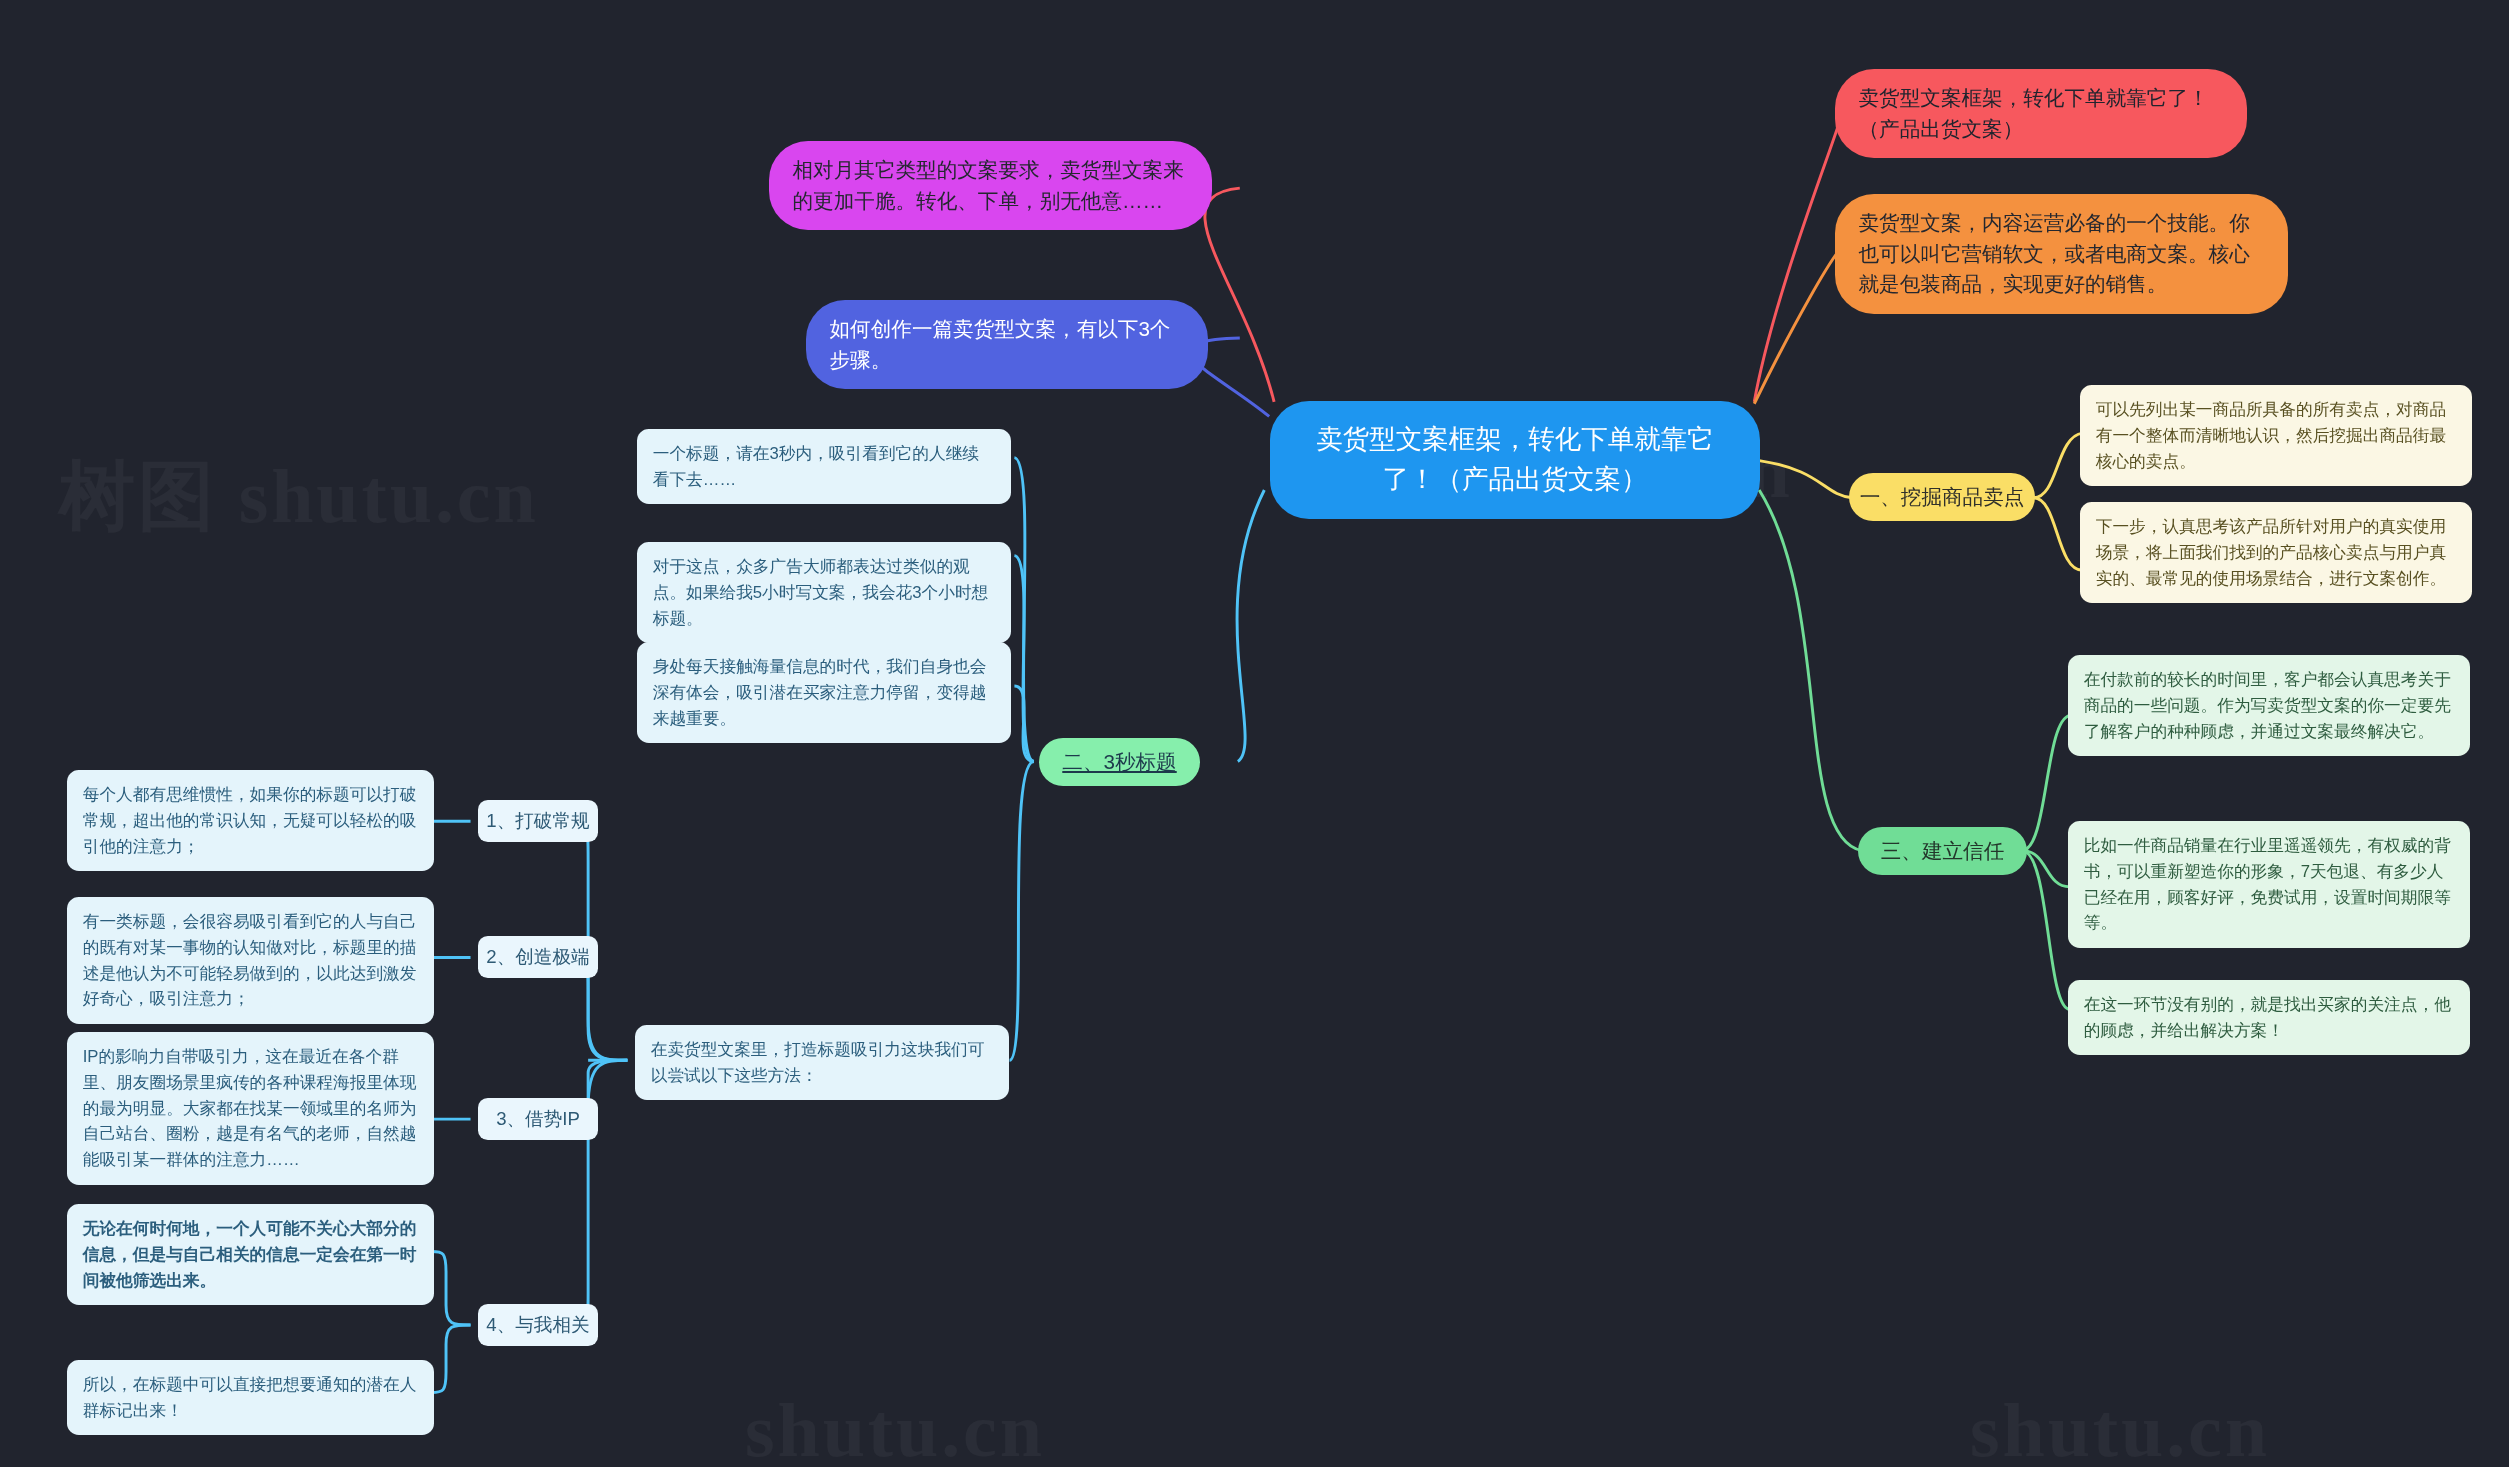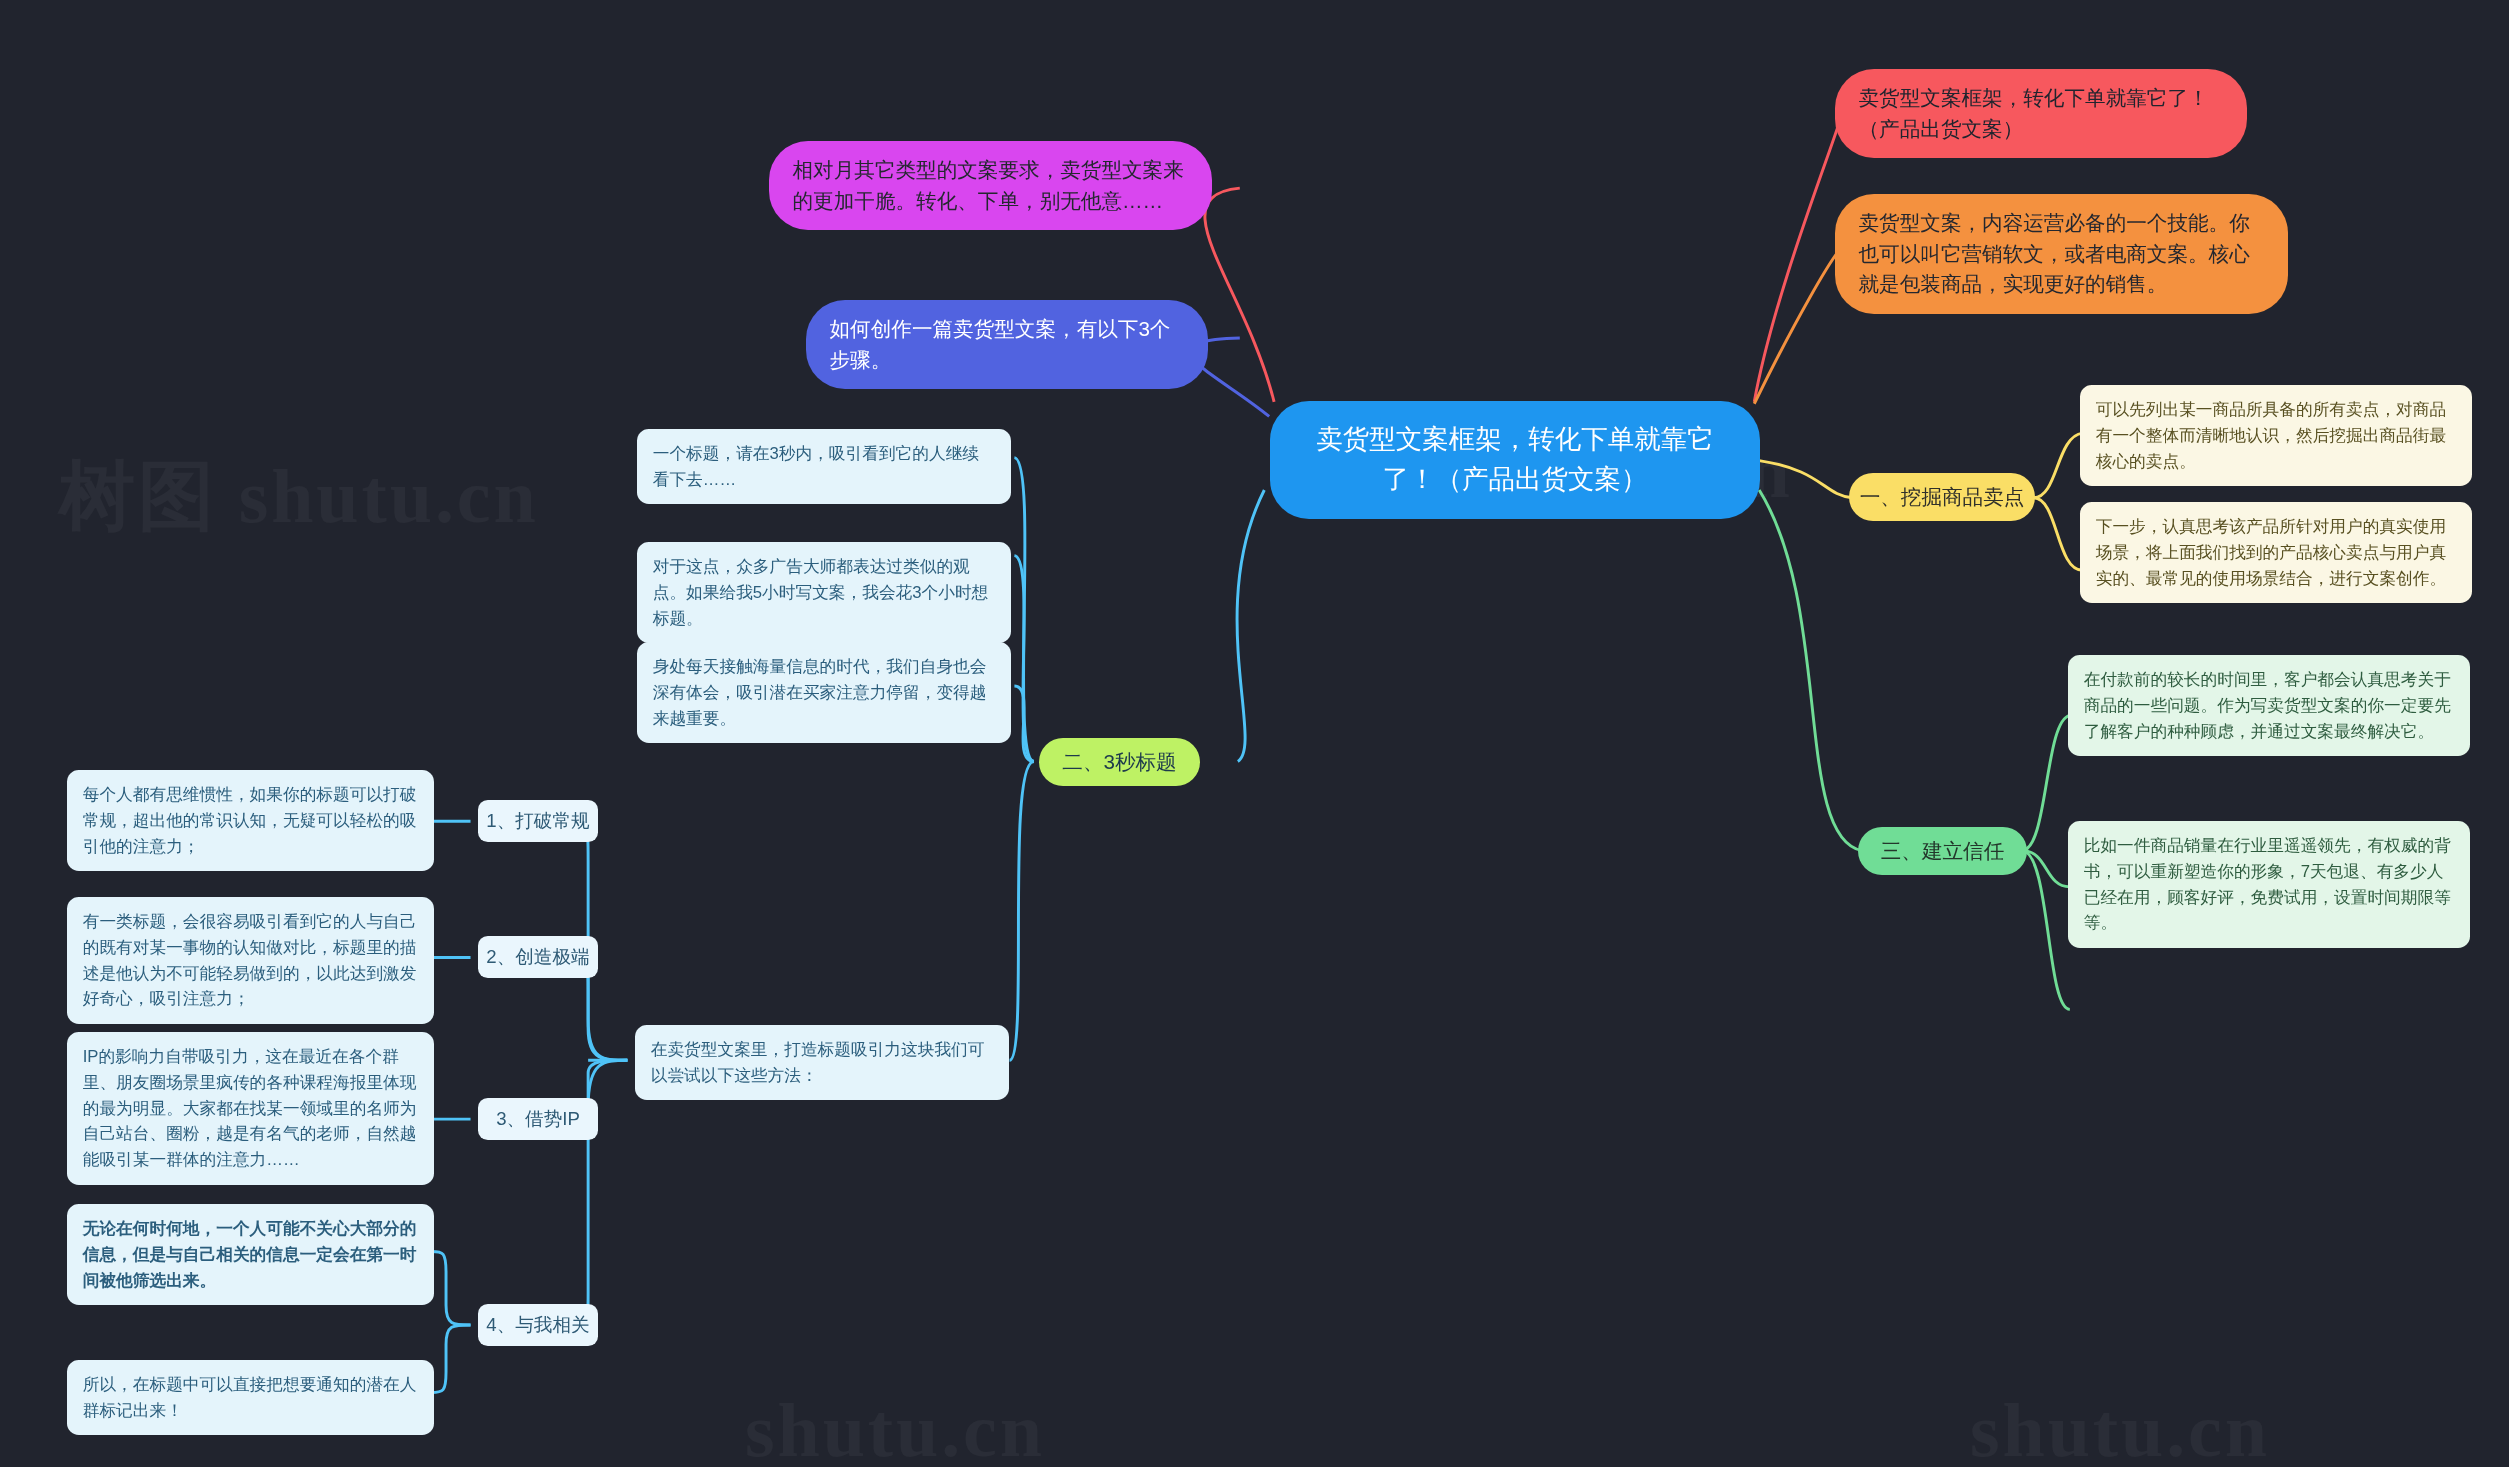--- a/index.html
+++ b/index.html
@@ -64,21 +64,21 @@
   
   .chip {
     border-radius: 27.4px;
     font-size: 20.6px;
     padding: 8.8px 21.6px;
     justify-content: center;
     white-space: nowrap;
   }
   .chip-yellow { background: #fade66; color: #30302a; }
   .chip-green  { background: #70dd96; color: #23372b; }
-  .chip-cyan   { background: #bef264; color: #1d3a4c; }
+  .chip-cyan   { background: #86efac; color: #1d3a4c; text-decoration: underline; }
 
   
   .subchip {
     border-radius: 9.8px;
     font-size: 18.6px;
     padding: 6.9px 15.7px;
     background: #eaf6fd;
     color: #2e5a75;
     justify-content: center;
     white-space: nowrap;
@@ -165,20 +165,21 @@
   <div class="node card card-cream" style="left:2080px; top:385px; width:392px;">可以先列出某一商品所具备的所有卖点，对商品有一个整体而清晰地认识，然后挖掘出商品街最核心的卖点。</div>
 
   <div class="node card card-cream" style="left:2080px; top:502px; width:392px;">下一步，认真思考该产品所针对用户的真实使用场景，将上面我们找到的产品核心卖点与用户真实的、最常见的使用场景结合，进行文案创作。</div>
 
   <div class="node chip chip-green" style="left:1858px; top:827px; width:169px;">三、建立信任</div>
 
   <div class="node card card-mint" style="left:2068px; top:655px; width:402px;">在付款前的较长的时间里，客户都会认真思考关于商品的一些问题。作为写卖货型文案的你一定要先了解客户的种种顾虑，并通过文案最终解决它。</div>
 
   <div class="node card card-mint" style="left:2068px; top:821px; width:402px;">比如一件商品销量在行业里遥遥领先，有权威的背书，可以重新塑造你的形象，7天包退、有多少人已经在用，顾客好评，免费试用，设置时间期限等等。</div>
 
+  <div class="node card card-mint" style="left:2068px; top:980px; width:402px;">在这一环节没有别的，就是找出买家的关注点，他的顾虑，并给出解决方案！</div>
 
   <div class="node chip chip-cyan" style="left:1039px; top:738px; width:161px;">二、3秒标题</div>
 
   <div class="node card card-cyan" style="left:637px; top:429px; width:374px;">一个标题，请在3秒内，吸引看到它的人继续看下去……</div>
 
   <div class="node card card-cyan" style="left:637px; top:542px; width:374px;">对于这点，众多广告大师都表达过类似的观点。如果给我5小时写文案，我会花3个小时想标题。</div>
 
   <div class="node card card-cyan" style="left:637px; top:642px; width:374px;">身处每天接触海量信息的时代，我们自身也会深有体会，吸引潜在买家注意力停留，变得越来越重要。</div>
 
   <div class="node card card-cyan" style="left:635px; top:1025px; width:374px;">在卖货型文案里，打造标题吸引力这块我们可以尝试以下这些方法：</div>

